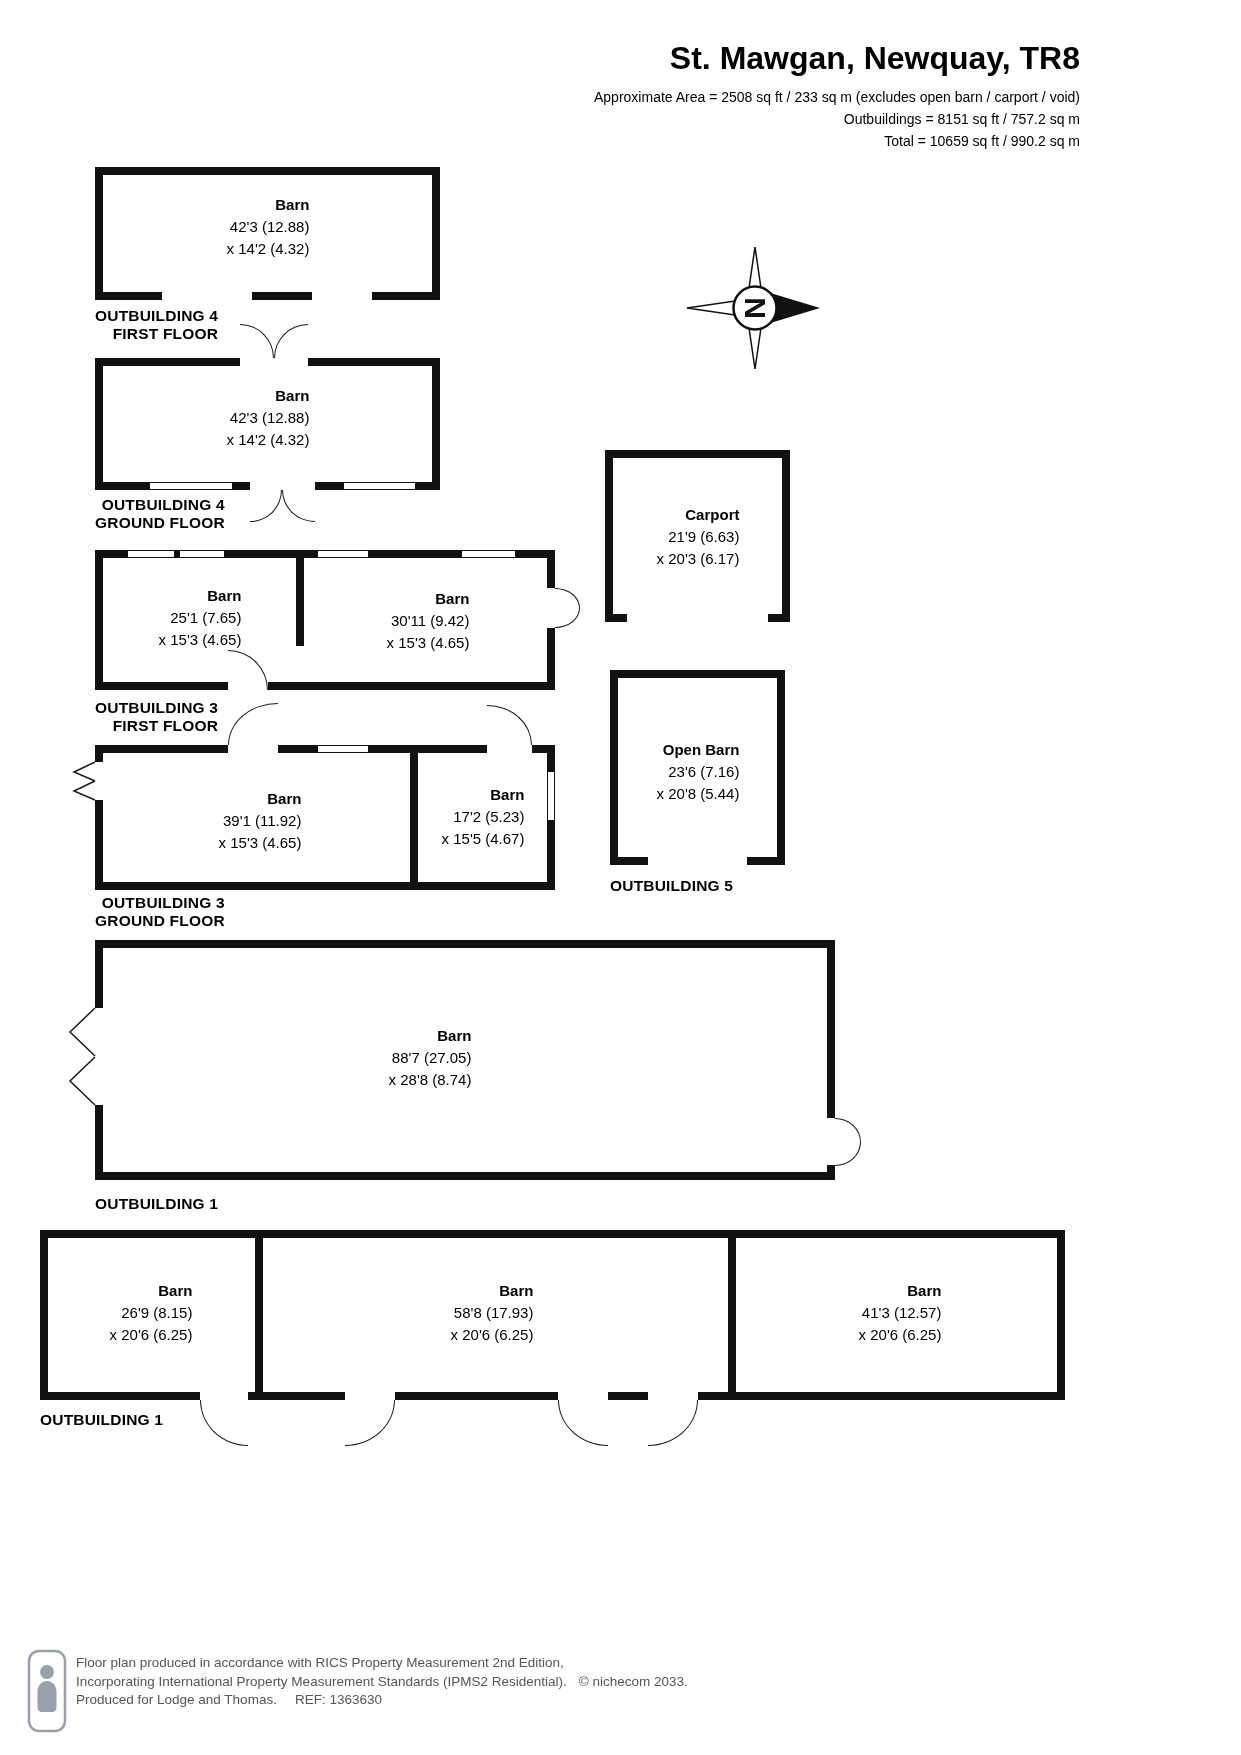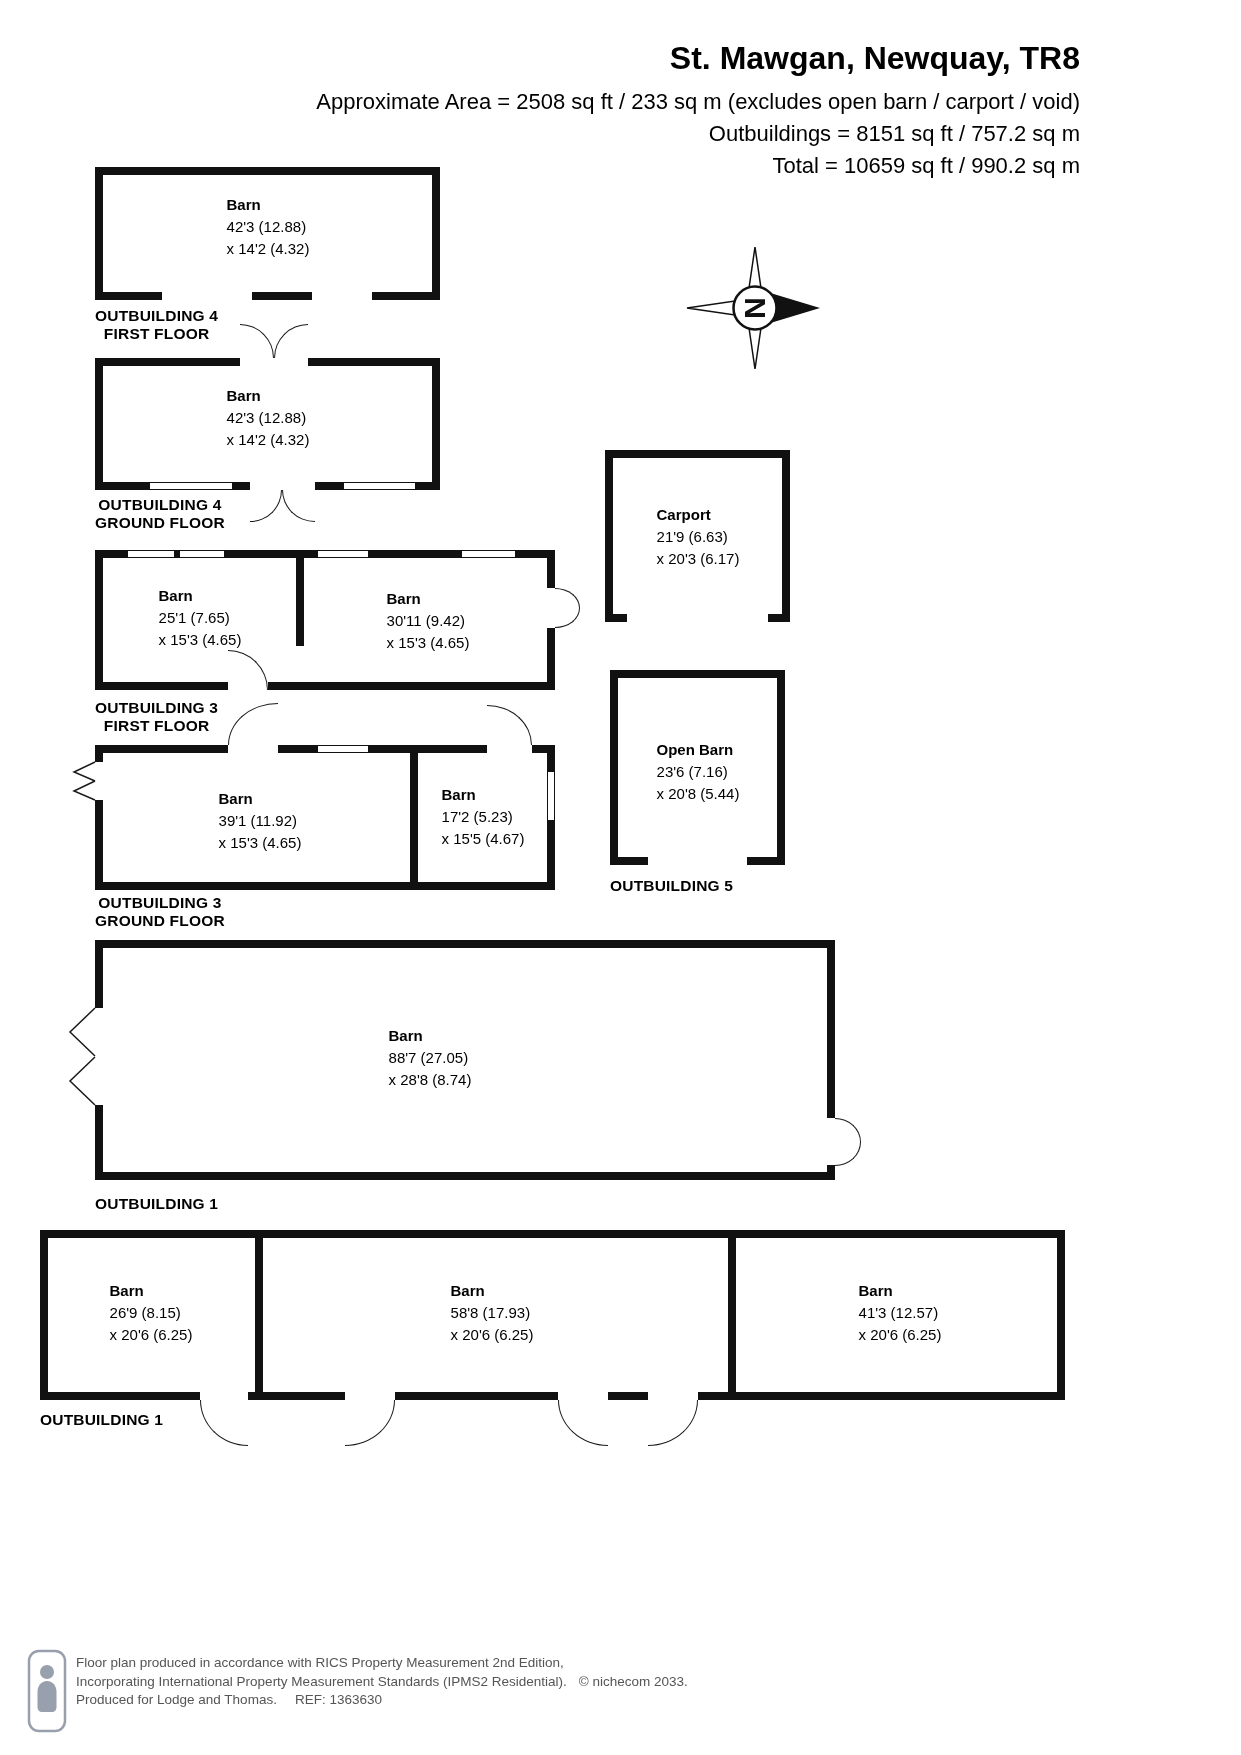--- a/index.html
+++ b/index.html
@@ -12,30 +12,30 @@
   .gap   { position:absolute; background:#fff; }
   .win-h { position:absolute; height:8px; background:#fff; border-top:1.6px solid #111; border-bottom:1.6px solid #111; }
   .win-v { position:absolute; width:8px;  background:#fff; border-left:1.6px solid #111; border-right:1.6px solid #111; }
 
   .arc { position:absolute; border:0 solid #1a1a1a; background:transparent; }
   .arc.tr { border-top-width:1.5px; border-right-width:1.5px; border-top-right-radius:100%; }
   .arc.tl { border-top-width:1.5px; border-left-width:1.5px;  border-top-left-radius:100%; }
   .arc.br { border-bottom-width:1.5px; border-right-width:1.5px; border-bottom-right-radius:100%; }
   .arc.bl { border-bottom-width:1.5px; border-left-width:1.5px;  border-bottom-left-radius:100%; }
 
-  .room-label { position:absolute; transform:translate(-50%,-50%); text-align:left;
+  .room-label { position:absolute; transform:translate(-50%,-50%); text-align:right;
                 font-size:15px; line-height:1.45; white-space:nowrap; }
   .room-label .rname { font-weight:bold; }
 
   .caption { position:absolute; font-weight:bold; font-size:15.5px; line-height:1.18;
-             text-align:center; letter-spacing:.2px; }
+             text-align:right; letter-spacing:.2px; }
 
   .header { position:absolute; top:40px; right:161px; text-align:right; }
   .header .title { font-size:32px; font-weight:bold; margin-bottom:12px; }
-  .header .area-line { font-size:22px; margin-bottom:6px; }
+  .header .area-line { font-size:14px; margin-bottom:6px; }
   .header .disclaimer { font-size:15px; margin-top:4px; }
 
   .footer { position:absolute; left:76px; top:1654px; font-size:13.5px; line-height:1.38; color:#555; }
   .footer .cp  { margin-left:12px; }
   .footer .ref { margin-left:18px; }
 
   svg.abs { position:absolute; overflow:visible; }
 </style>
 </head>
 <body>

